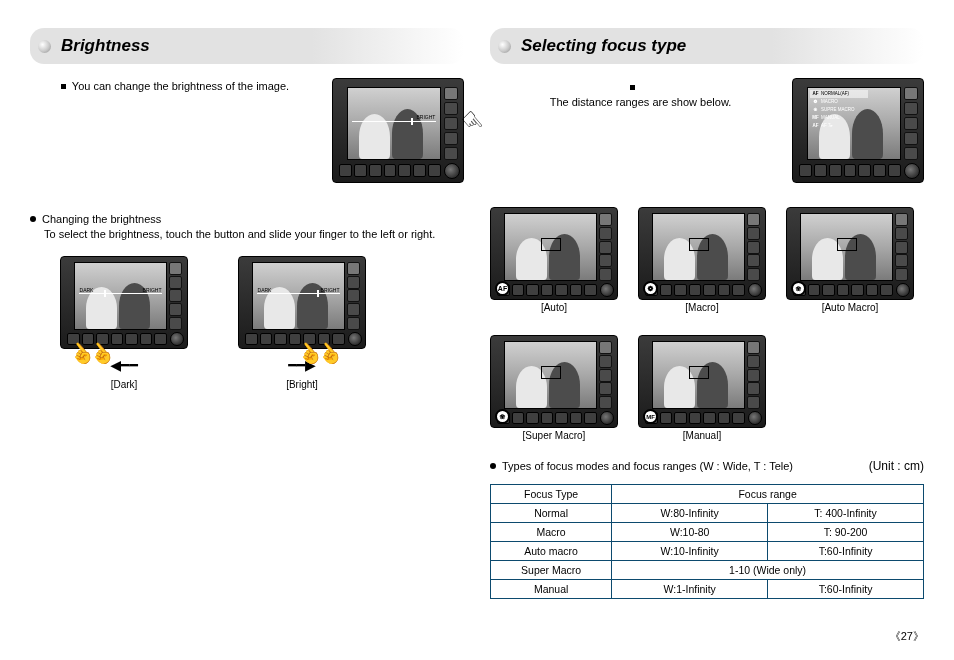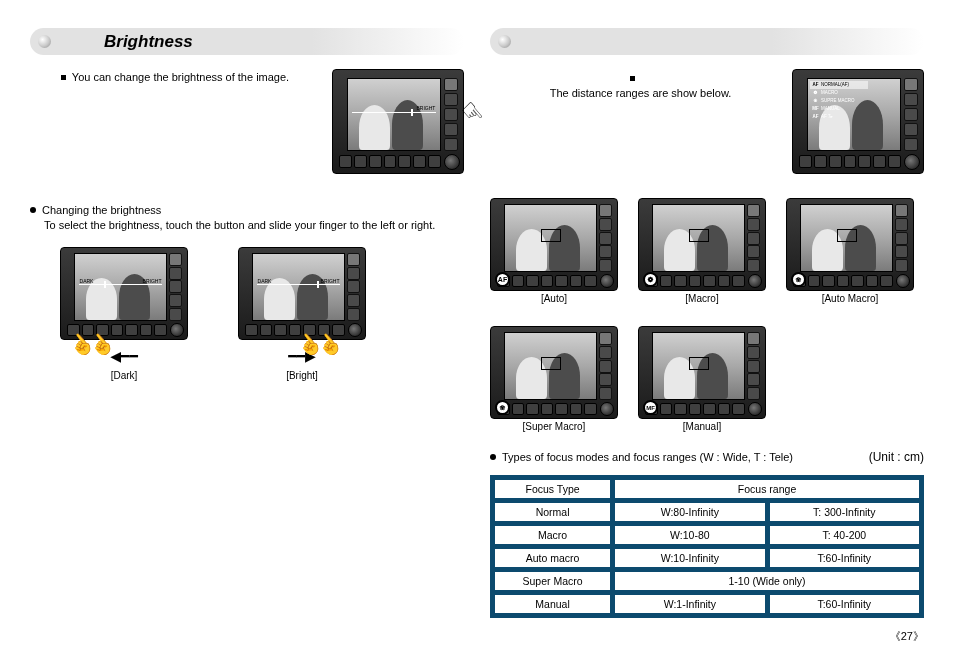--- a/index.html
+++ b/index.html
@@ -11,26 +11,25 @@
     padding: 28px 30px 10px 30px;
     font-size: 11px;
     color: #000;
     position: relative;
   }
   .columns { display: flex; gap: 26px; }
   .col { flex: 0 0 434px; }
   .section-header {
     background: linear-gradient(to right, #e2e2e2 0%, #e2e2e2 65%, #fff 100%);
     border-radius: 14px 14px 14px 14px;
-    height: 27px;
+    height: 36px;
     display: flex;
     align-items: center;
     padding-left: 8px;
     margin-bottom: 14px;
-    gap: 43px;
   }
   .section-header .dot {
     width: 13px; height: 13px;
     border-radius: 50%;
     background: radial-gradient(circle at 35% 35%, #fff 0%, #c9c9c9 55%, #8a8a8a 100%);
     margin-right: 10px;
   }
   .section-header h2 {
     font-size: 17px;
     font-weight: bold;
@@ -98,21 +97,21 @@
   .caption { font-size:10px; margin-top:6px;}
 
   .grid5 { display:flex; flex-wrap:wrap; gap:22px 20px; margin-bottom:18px;}
   .grid5 .item { text-align:center; width:128px;}
   .grid5 .caption { margin-top:2px; }
 
   .sub { margin-bottom:6px; }
   .sub .ind { padding-left:14px; display:block; margin-top:2px; line-height:1.35;}
 
   table { border-collapse: collapse; width: 100%; font-size:10.5px;}
-  th, td { border:5px solid #0c4a6e; padding:3px 6px; text-align:center; font-weight:normal;}
+  th, td { border:1px solid #0c4a6e; padding:3px 6px; text-align:center; font-weight:normal;}
   .table-wrap { margin-top:4px; }
   .table-head { display:flex; justify-content:space-between; margin-bottom:11px; align-items:center;}
   .unit-note { font-size:12px; }
 
   .pagenum { position:absolute; right:30px; bottom:16px; font-size:11px;}
 </style>
 </head>
 <body>
 
 <div class="columns">
@@ -233,20 +232,21 @@
         </div>
         <div class="arrow-group">━━▶</div>
         <div class="caption">[Bright]</div>
       </div>
     </div>
   </div>
 
   <div class="col">
     <div class="section-header">
       <div class="dot"></div>
+      <h2>Selecting focus type</h2>
     </div>
 
     <div class="intro">
       <div class="intro-text" style="line-height:1.35;">
         <span class="sq"></span><br>
         <span style="padding-left:11px; display:inline-block;">The distance ranges are show below.</span>
       </div>
       <div class="cam">
         <div class="screen">
           <div class="people"></div>
@@ -450,26 +450,26 @@
     <div class="table-wrap">
       <table>
         <tbody>
             <tr>
           <td style="width:28%">Focus Type</td>
           <td colspan="2">Focus range</td>
         </tr>
         <tr>
           <td>Normal</td>
           <td style="width:36%">W:80-Infinity</td>
-          <td>T: 300-Infinity</td>
+          <td>T: 400-Infinity</td>
         </tr>
         <tr>
           <td>Macro</td>
           <td>W:10-80</td>
-          <td>T: 40-200</td>
+          <td>T: 90-200</td>
         </tr>
         <tr>
           <td>Auto macro</td>
           <td>W:10-Infinity</td>
           <td>T:60-Infinity</td>
         </tr>
         <tr>
           <td>Super Macro</td>
           <td colspan="2">1-10 (Wide only)</td>
         </tr>

